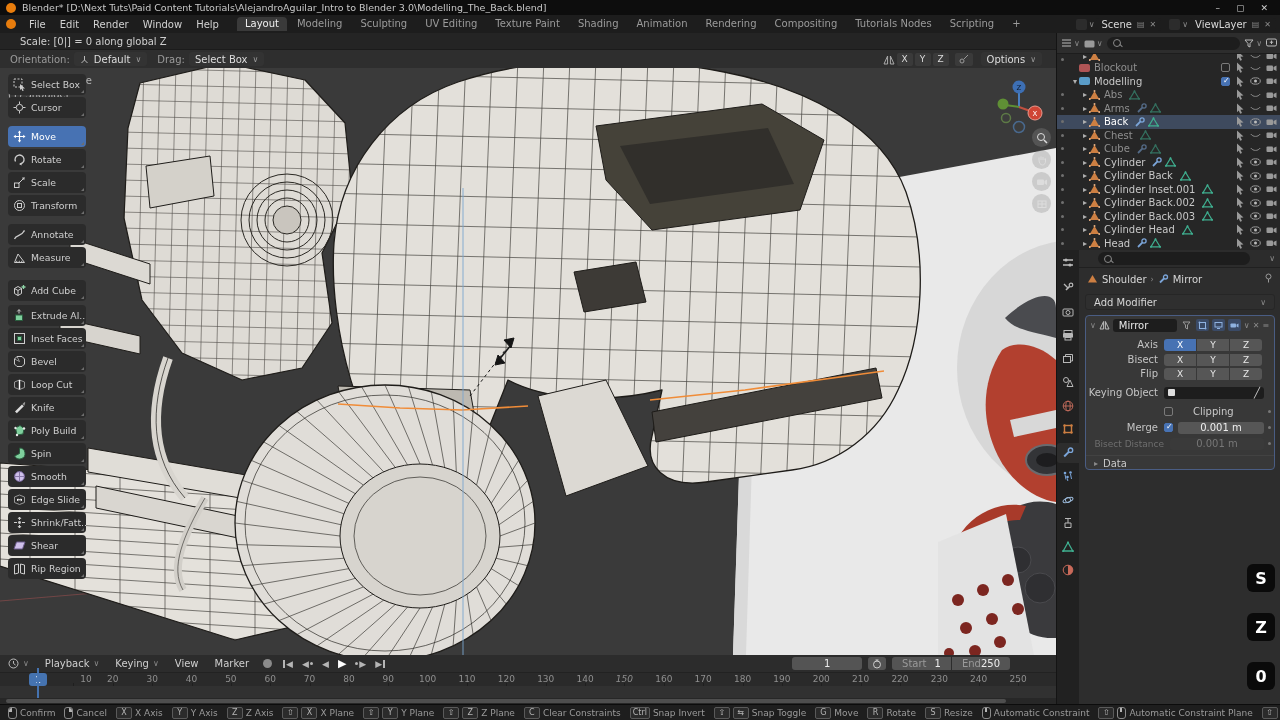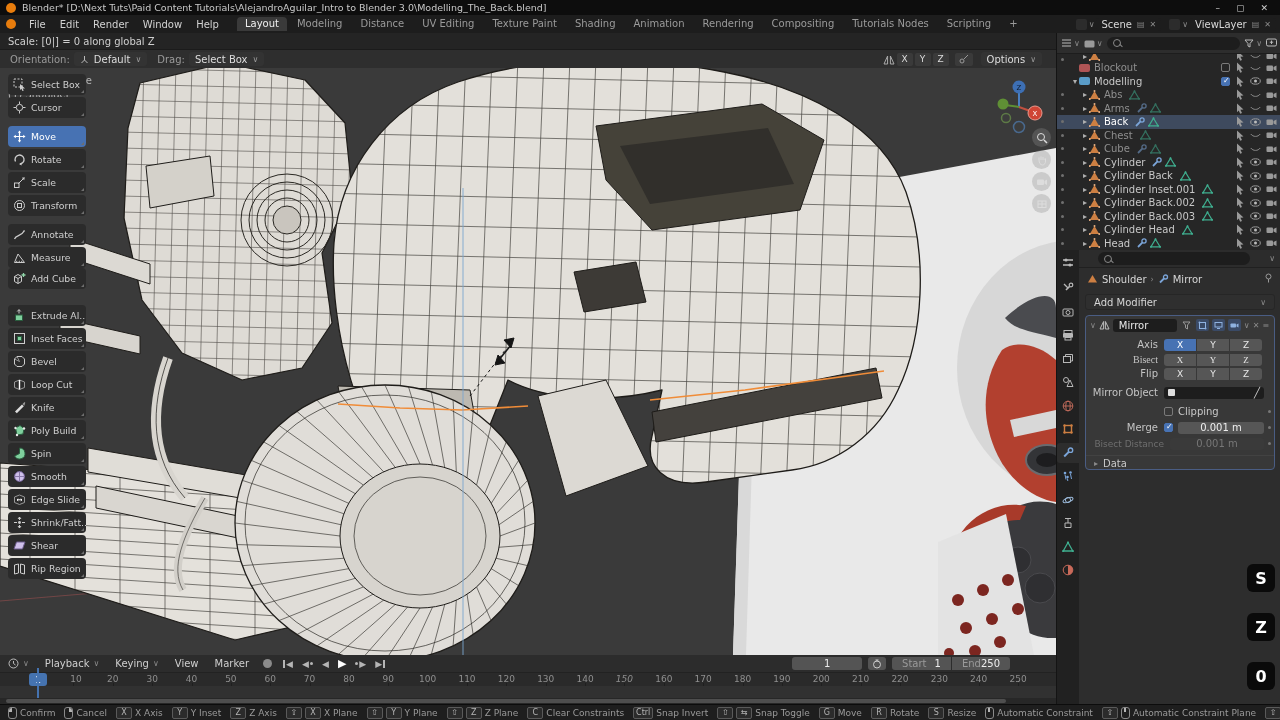--- a/index.html
+++ b/index.html
@@ -15,21 +15,21 @@
   
   .topbar{left:0;top:15px;width:1280px;height:18px;background:#1d1d1d;display:flex;align-items:center;}
   .menu-item{padding:0 7px;color:#d2d2d2;font-size:10px;}
   .tab{padding:1px 8px 2px;margin:0 1px;color:#9b9b9b;font-size:10px;border-radius:4px 4px 0 0;}
   .tab.active{background:#3a3a3a;color:#efefef;}
   .wfield{display:flex;align-items:center;gap:2px;}
   .wfield .ibox{width:11px;height:11px;background:#2c2c2c;border-radius:2px;display:inline-block;}
   .wfield .name{background:#1d1d1d;border-radius:3px;padding:1px 5px;color:#d8d8d8;display:flex;align-items:center;gap:5px;}
   .mini{color:#8a8a8a;font-size:8px;}
   
-  .trowA{left:0;top:33px;width:1056px;height:17px;background:#242424;border-bottom:1px solid #1b1b1b;display:flex;align-items:center;padding:0 8px;box-sizing:border-box;color:#cfcfcf;}
+  .trowA{left:0;top:33px;width:1056px;height:17px;background:#242424;border-bottom:1px solid #1b1b1b;display:flex;align-items:center;padding:0 20px;box-sizing:border-box;color:#cfcfcf;}
   .trowB{left:0;top:50px;width:1056px;height:18px;background:#2e2e2e;display:flex;align-items:center;padding:0 10px;box-sizing:border-box;}
   .dim{color:#9a9a9a;}
   .dd{background:#333;border-radius:3px;height:14px;display:inline-flex;align-items:center;gap:5px;padding:0 6px;color:#ddd;margin:0 4px;}
   .dd .car{color:#999;font-size:8px;}
   .xyzchip{background:#3a3a3a;border-radius:2px;width:16px;height:13px;display:inline-flex;align-items:center;justify-content:center;color:#ddd;margin-left:2px;font-size:9px;}
   
   .viewport{left:0;top:68px;width:1056px;height:587px;background:#3a3a3a;overflow:hidden;}
   .vp-ov{left:8px;top:6px;color:#b4b4b4;font-size:10px;line-height:14px;}
   .navbtn{width:19px;height:19px;border-radius:50%;background:rgba(140,140,140,.32);display:flex;align-items:center;justify-content:center;}
   
@@ -129,21 +129,21 @@
     <span id="menu-list" style="display:flex">
         <span class="menu-item">File</span>
         <span class="menu-item">Edit</span>
         <span class="menu-item">Render</span>
         <span class="menu-item">Window</span>
         <span class="menu-item">Help</span>
       </span>
     <span id="tab-list" style="display:flex;margin-left:10px">
         <span class="tab active">Layout</span>
         <span class="tab">Modeling</span>
-        <span class="tab">Distance</span>
+        <span class="tab">Sculpting</span>
         <span class="tab">UV Editing</span>
         <span class="tab">Texture Paint</span>
         <span class="tab">Shading</span>
         <span class="tab">Animation</span>
         <span class="tab">Rendering</span>
         <span class="tab">Compositing</span>
         <span class="tab">Tutorials Nodes</span>
         <span class="tab">Scripting</span>
         <span class="tab">+</span>
       </span>
@@ -560,21 +560,21 @@
           <span style="width: 13px; height: 13px; flex: 0 0 auto; display: flex;">
             <svg width="13" height="13" viewBox="0 0 13 13">
               <path d="M1.5 11.5 L5 3 L11.5 11.5 Z" fill="none" stroke="#ccc"></path>
               <line x1="3.5" y1="11.5" x2="3.9" y2="9.8" stroke="#ccc"></line>
               <line x1="6" y1="11.5" x2="6.4" y2="9.8" stroke="#ccc"></line>
               <line x1="8.5" y1="11.5" x2="8.9" y2="9.8" stroke="#ccc"></line>
             </svg>
           </span>
           <span>Measure</span>
         </div>
-        <div class="tbtn" style="top: 200px;">
+        <div class="tbtn" style="top: 212px;">
           <span style="width: 13px; height: 13px; flex: 0 0 auto; display: flex;">
             <svg width="13" height="13" viewBox="0 0 13 13">
               <path d="M1.5 4.5 L5 2.5 L8.5 4.5 V9.5 L5 11.5 L1.5 9.5 Z M1.5 4.5 L5 6.5 L8.5 4.5 M5 6.5 V11.5" fill="none" stroke="#ccc"></path>
               <path d="M10.5 1 V5 M8.5 3 H12.5" stroke="#8fd4a8" stroke-width="1.3"></path>
             </svg>
           </span>
           <span>Add Cube</span>
         </div>
         <div class="tbtn" style="top: 237px;">
           <span style="width: 13px; height: 13px; flex: 0 0 auto; display: flex;">
@@ -746,21 +746,21 @@
         <span class="fchip" style="border-radius:0 3px 3px 0;margin-left:0">
           <span class="dim" style="">End</span>
             <span>250</span>
         </span>
       </span>
     </div>
     <div class="abs tl-ruler" id="tl-ruler">
       <span class="cframe">
           <span>1</span>
         </span>
-    <span class="tick" style="left: 76px;">10</span>
+    <span class="tick" style="left: 86px;">10</span>
         <span class="tickline" style="left: 73.424px;"></span>
         <span class="tick" style="left: 112.784px;">20</span>
         <span class="tickline" style="left: 112.784px;"></span>
         <span class="tick" style="left: 152.144px;">30</span>
         <span class="tickline" style="left: 152.144px;"></span>
         <span class="tick" style="left: 191.504px;">40</span>
         <span class="tickline" style="left: 191.504px;"></span>
         <span class="tick" style="left: 230.864px;">50</span>
         <span class="tickline" style="left: 230.864px;"></span>
         <span class="tick" style="left: 270.224px;">60</span>
@@ -1596,48 +1596,48 @@
       </div>
       <div id="axis-rows">
           <div class="prow" style="top: 22px;">
             <span class="plabel">Axis</span>
             <span class="xyzgrp">
               <span class="xyzbtn first on">X</span>
               <span class="xyzbtn">Y</span>
               <span class="xyzbtn last">Z</span>
             </span>
           </div>
-          <div class="prow" style="top: 37px; font-family: Liberation Serif, serif;">
+          <div class="prow" style="top: 37px;">
             <span class="plabel">Bisect</span>
             <span class="xyzgrp">
               <span class="xyzbtn first">X</span>
               <span class="xyzbtn">Y</span>
               <span class="xyzbtn last">Z</span>
             </span>
           </div>
           <div class="prow" style="top: 51px;">
             <span class="plabel">Flip</span>
             <span class="xyzgrp">
               <span class="xyzbtn first">X</span>
               <span class="xyzbtn">Y</span>
               <span class="xyzbtn last">Z</span>
             </span>
           </div>
         </div>
       <div class="prow" style="top:70px">
-        <span class="plabel">Mirror Object</span>
+        <span class="plabel">Keying Object</span>
         <span class="objfield" style="margin-right:10px">
           <span style="width:7px;height:7px;background:#ddd;border-radius:1px"></span>
           <span style="margin-left:auto;color:#ccc">╱</span>
         </span>
       </div>
       <div class="prow" style="top:89px">
         <span class="plabel"></span>
         <span class="cbox"></span>
-        <span style="margin-left:5px">Clipping</span>
+        <span style="margin-left:20px">Clipping</span>
         <span class="adot"></span>
       </div>
       <div class="prow" style="top:105px">
         <span class="plabel">Merge</span>
         <span class="cbox on"></span>
         <span class="vfield" style="flex:1;margin:0 10px 0 5px">
             <span>0.001 m</span>
           </span>
         <span class="adot"></span>
       </div>
@@ -1667,21 +1667,21 @@
           <i></i>
         </span>
         <span>Cancel</span>
       </span>
       <span class="sitem">
         <span class="kchip">X</span>
         <span>X Axis</span>
       </span>
       <span class="sitem">
         <span class="kchip">Y</span>
-        <span>Y Inset</span>
+        <span>Y Axis</span>
       </span>
       <span class="sitem">
         <span class="kchip">Z</span>
         <span>Z Axis</span>
       </span>
       <span class="sitem">
         <span class="kchip">⇧</span>
         <span class="kchip">X</span>
         <span>X Plane</span>
       </span>

